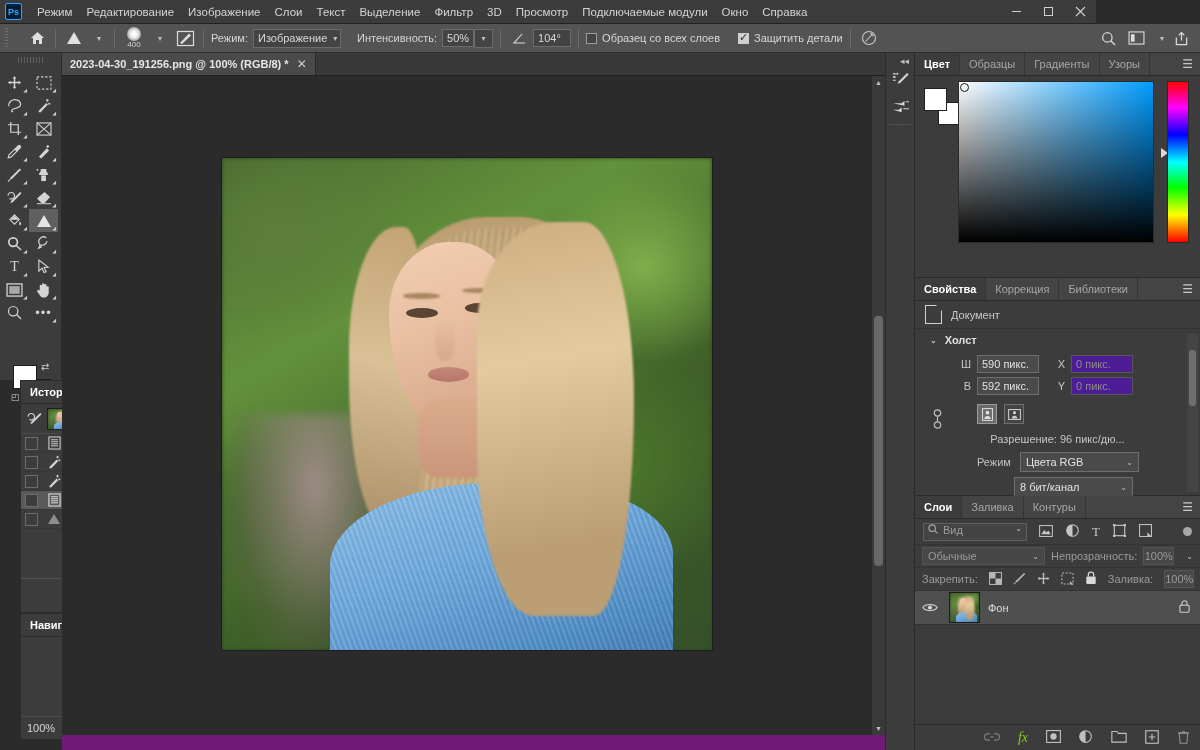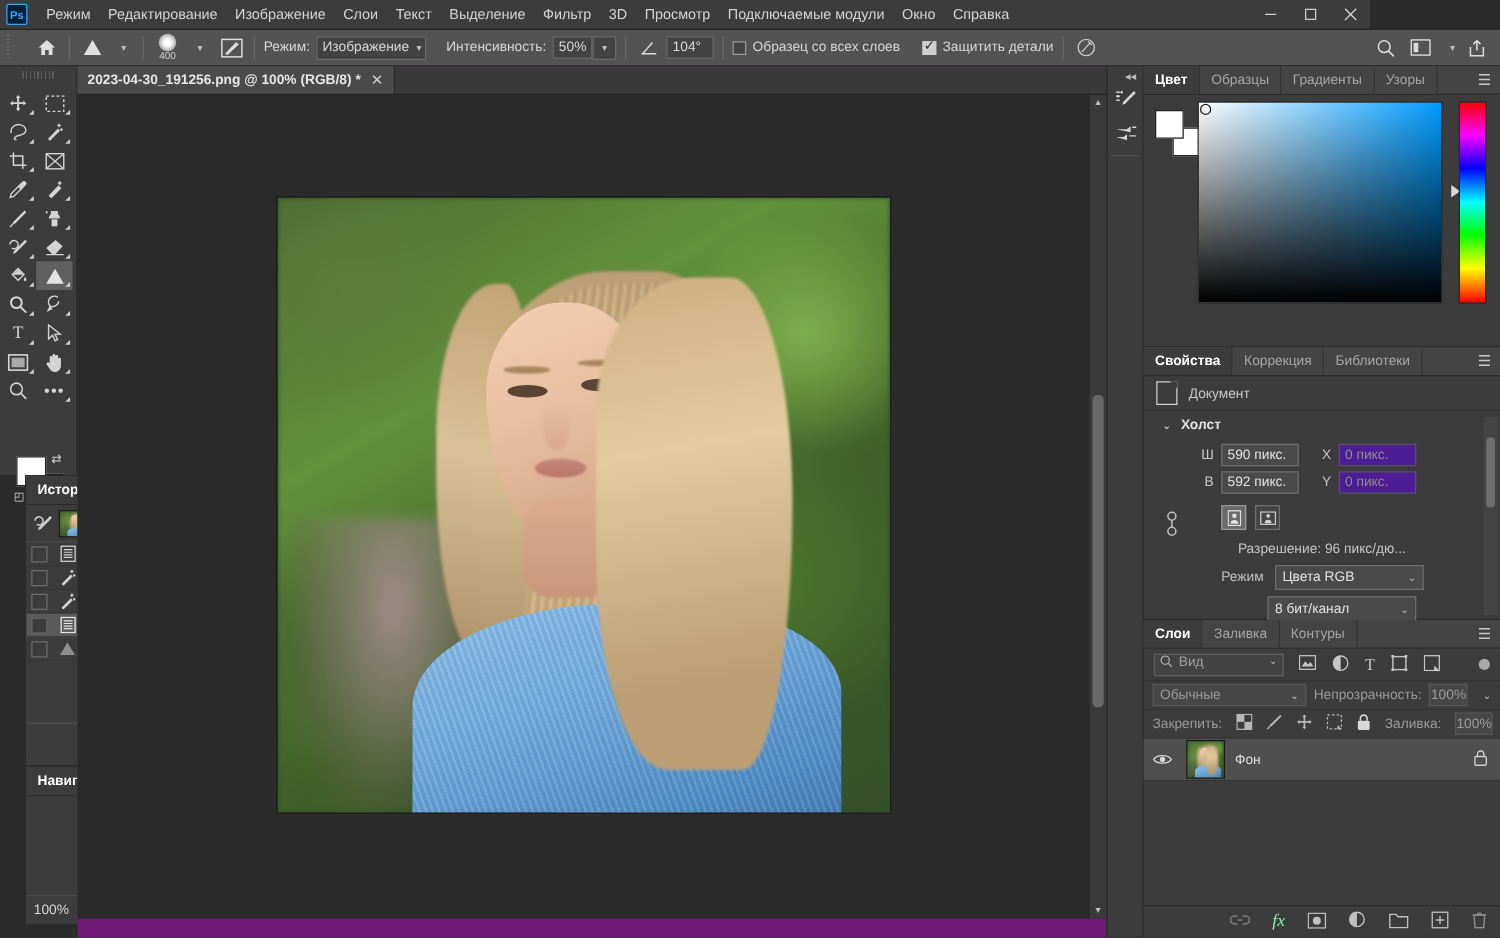--- a/index.html
+++ b/index.html
@@ -1125,21 +1125,21 @@
         </span>
       </div>
       <div class="layers-footer">
         <span class="lf-dim">
           <svg width="16" height="10" viewBox="0 0 17 11">
               <path d="M6.4 5.5 H10.6" stroke="#7e7e7e" stroke-width="1.3"></path>
               <path d="M6.2 2 H3.6 a3.5 3.5 0 0 0 0 7 H6.2" fill="none" stroke="#7e7e7e" stroke-width="1.3"></path>
               <path d="M10.8 2 H13.4 a3.5 3.5 0 0 1 0 7 H10.8" fill="none" stroke="#7e7e7e" stroke-width="1.3"></path>
             </svg>
         </span>
-        <span style="font-family:'Liberation Serif',serif;font-style:italic;font-size:14px;color:#86efac">fx</span>
+        <span style="font-family:'Liberation Serif',serif;font-style:italic;font-size:14px;color:#84cc16">fx</span>
         <span>
           <svg width="15" height="13" viewBox="0 0 16 14">
               <rect x="0.6" y="0.6" width="14.8" height="12.8" fill="none" stroke="#c0c0c0" stroke-width="1.2"></rect>
               <circle cx="8" cy="7" r="3.4" fill="#c0c0c0"></circle>
             </svg>
         </span>
         <span>
           <svg width="14" height="14" viewBox="0 0 15 15">
               <circle cx="7" cy="7" r="6.2" fill="none" stroke="#c0c0c0" stroke-width="1.2"></circle>
               <path d="M7 0.8 a6.2 6.2 0 0 0 0 12.4z" fill="#c0c0c0"></path>

